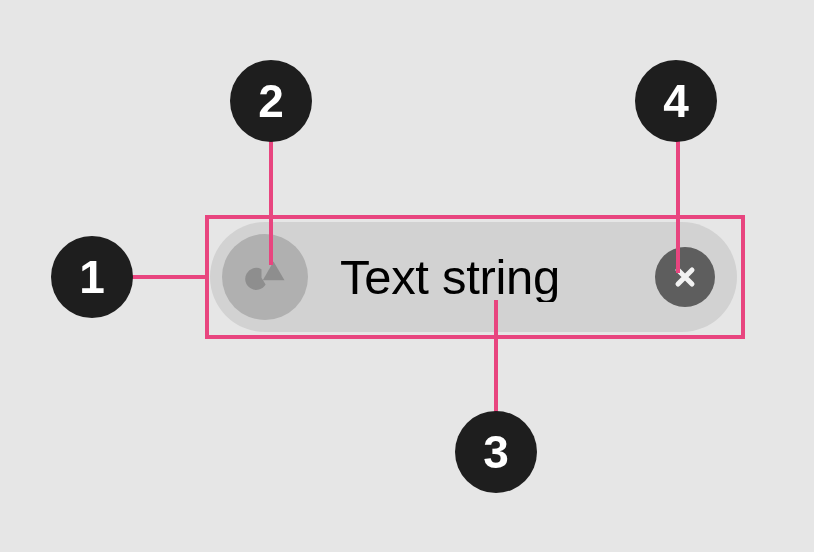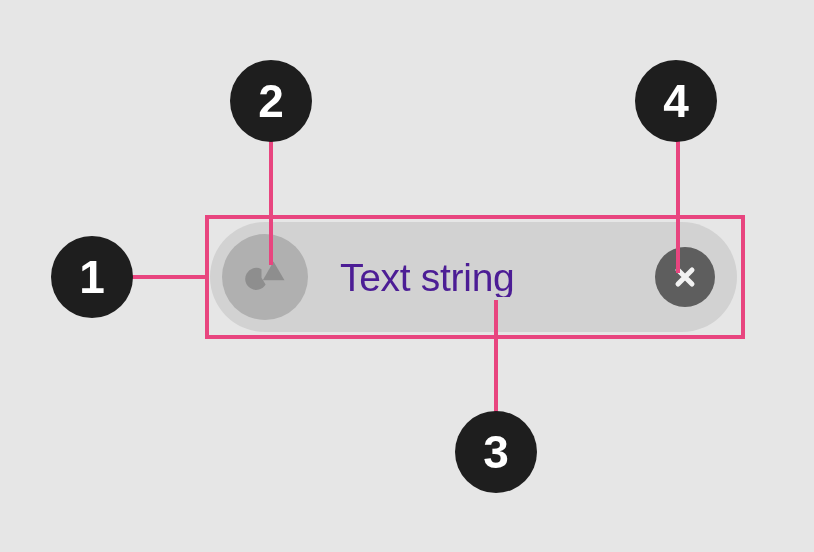--- a/index.html
+++ b/index.html
@@ -44,24 +44,24 @@
     border-radius: 50%;
     background: #b0b0b0;
     display: flex;
     align-items: center;
     justify-content: center;
   }
   .chip-avatar svg { display: block; }
   .chip-label {
     flex: 1 1 auto;
     margin-left: 32px;
-    font-size: 39px;
+    font-size: 49px;
     line-height: 1;
     letter-spacing: -0.3px;
-    color: #4c1d95;
+    color: #000000;
     white-space: nowrap;
     overflow: hidden;
   }
   .chip-close {
     flex: 0 0 auto;
     width: 60px;
     height: 60px;
     margin-right: 8px;
     border-radius: 50%;
     background: #5e5e5e;

